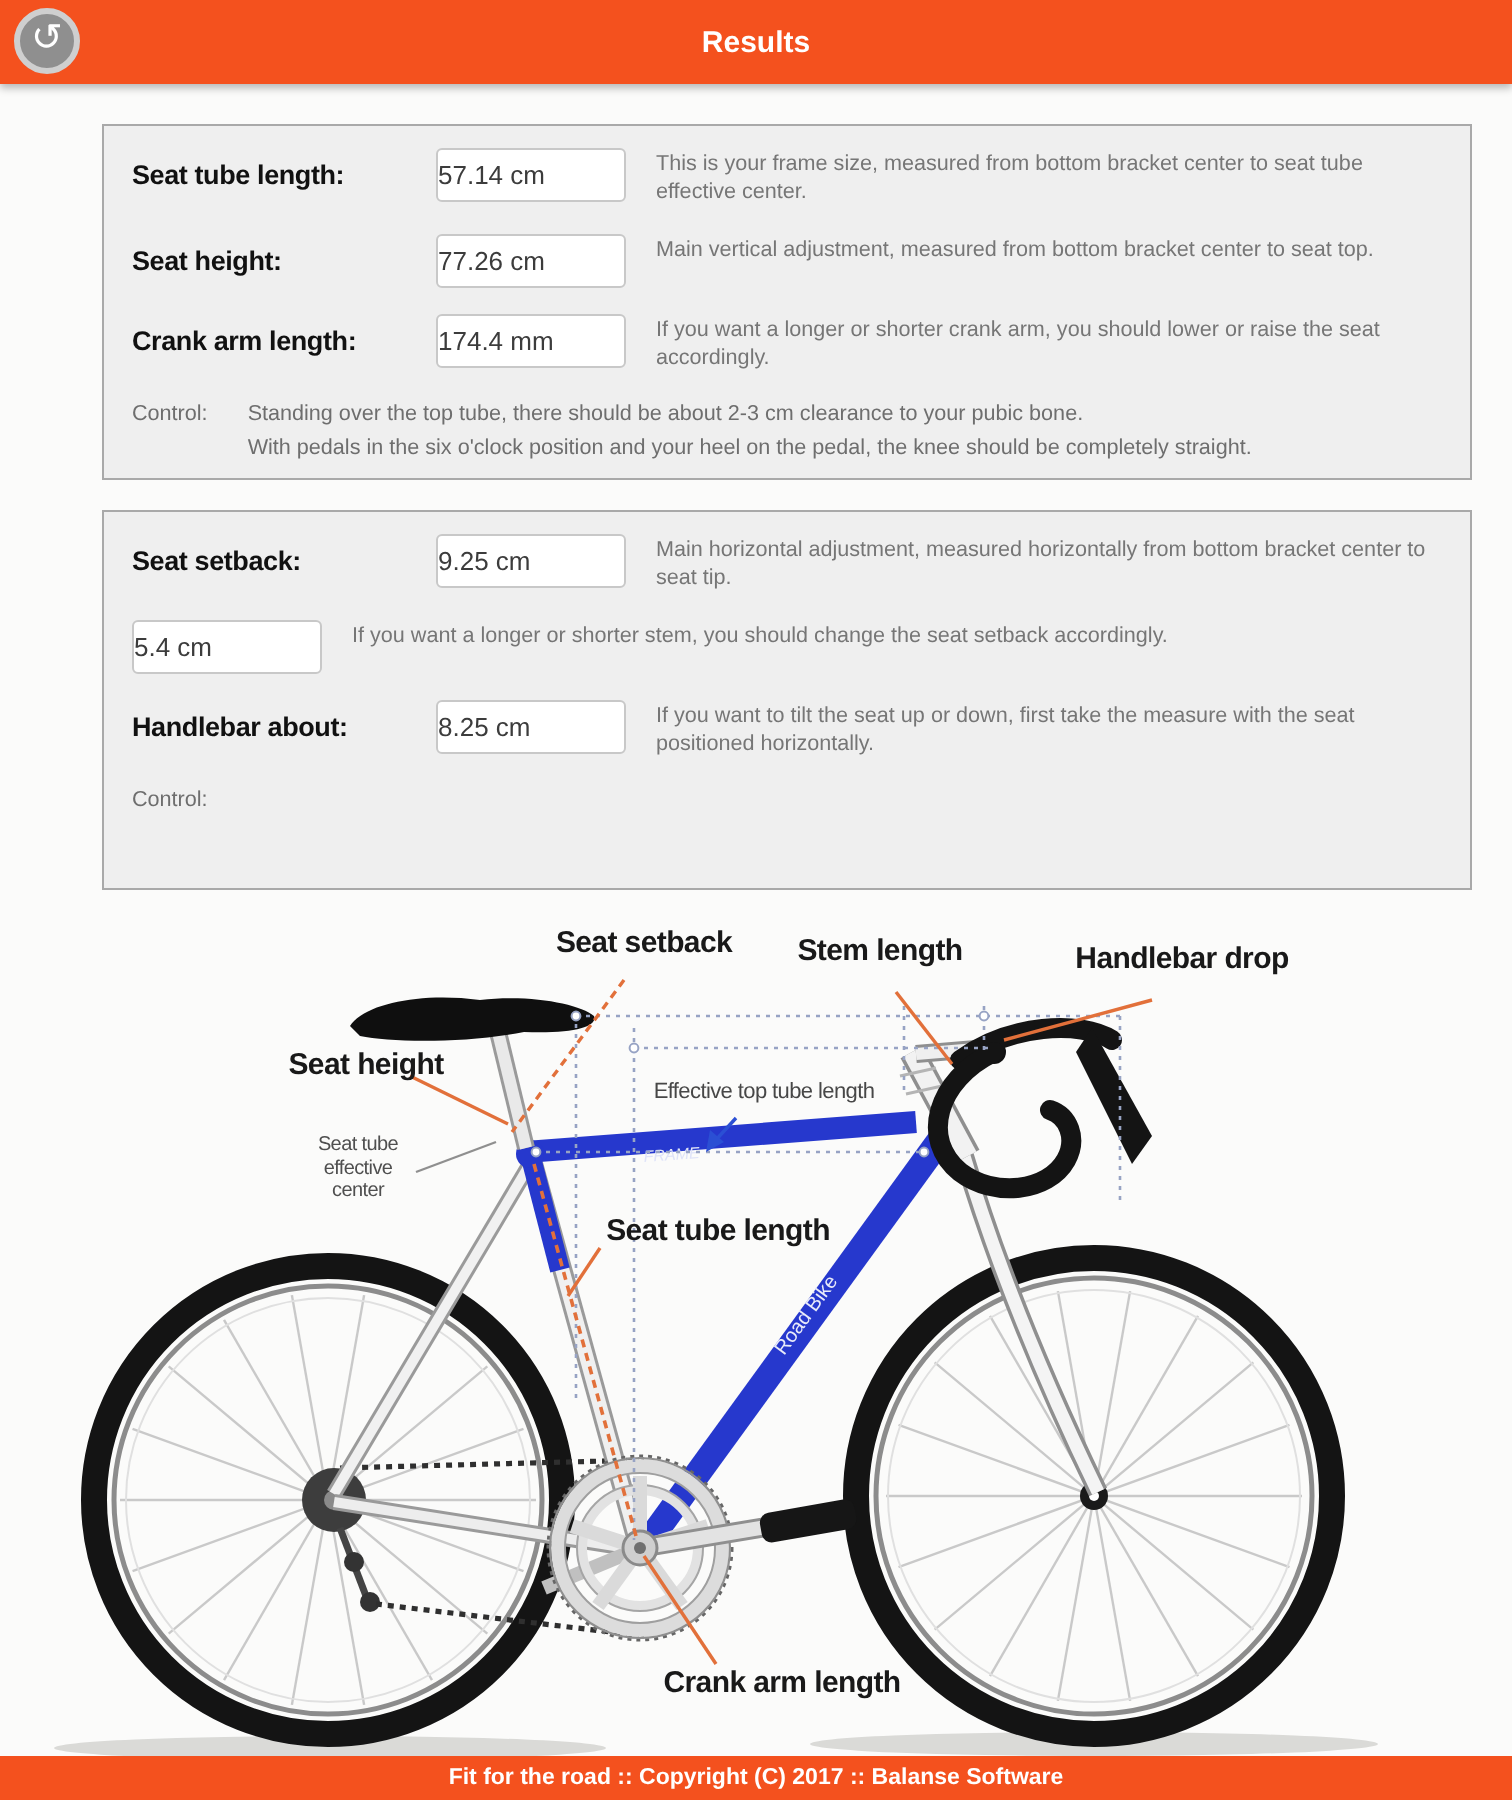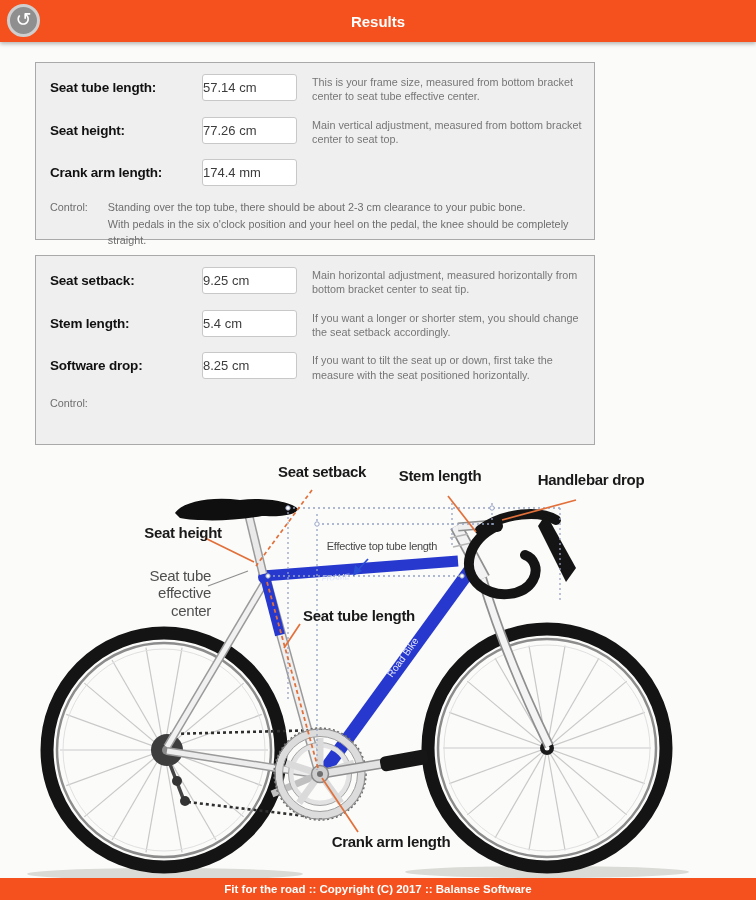--- a/index.html
+++ b/index.html
@@ -10,37 +10,37 @@
           display:flex;align-items:center;justify-content:center;box-shadow:0 2px 4px rgba(0,0,0,.28);z-index:30;}
   .appbar-title{color:#fff;font-size:15px;font-weight:bold;}
   .back-btn{position:absolute;left:7px;top:4px;width:33px;height:33px;border-radius:50%;
             background:#8f8f8f;border:3px solid #cfcfcf;box-sizing:border-box;
             display:flex;align-items:center;justify-content:center;cursor:pointer;}
   .back-glyph{color:#fff;font-size:19px;line-height:1;transform:translateY(-1px);}
   .footer{position:absolute;left:0;top:878px;width:756px;height:22px;background:#f4511e;
           display:flex;align-items:center;justify-content:center;z-index:30;}
   .footer-text{color:#fff;font-size:11.5px;font-weight:bold;}
   
-  .panel{position:absolute;left:35px;width:560px;background:#efefef;border:1px solid #a9a9a9;
+  .panel{position:absolute;left:51px;width:685px;background:#efefef;border:1px solid #a9a9a9;
          box-sizing:border-box;padding:11px 8px 8px 14px;}
   .panel-1{top:62px;height:178px;}
   .panel-2{top:255px;height:190px;}
   .prow{display:flex;align-items:flex-start;margin-bottom:13px;}
   .prow-label{width:152px;font-size:13.5px;font-weight:bold;color:#111;padding-top:6px;letter-spacing:-.2px;}
   .prow-value{width:93px;background:#fff;border:1px solid #c8c8c8;border-radius:3px;
               font-size:13px;color:#3c3c3c;padding:5px 0;margin-right:15px;}
   .prow-desc{flex:1;font-size:10.8px;color:#767676;line-height:1.33;padding-top:1px;padding-right:4px;}
   .control{display:flex;font-size:10.8px;color:#6e6e6e;line-height:1.5;margin-top:2px;}
   .control-prefix{white-space:nowrap;margin-right:20px;}
   
   .diagram{position:absolute;left:0;top:450px;width:756px;height:428px;}
   .diagram svg{position:absolute;left:0;top:0;}
   .dlabel{position:absolute;color:#191919;font-size:15px;font-weight:bold;letter-spacing:-.3px;
           text-align:center;white-space:nowrap;}
-  .dlabel.small{font-size:15px;font-weight:normal;color:#4f4f4f;line-height:1.15;text-align:right;white-space:normal;}
+  .dlabel.small{font-size:10px;font-weight:normal;color:#4f4f4f;line-height:1.15;text-align:center;white-space:normal;}
   .dlabel.mid{font-size:11px;font-weight:normal;color:#474747;}
   .lbl-seat-setback{left:266px;top:13px;width:112px;}
   .lbl-stem-length{left:390px;top:17px;width:100px;}
   .lbl-handlebar-drop{left:531px;top:21px;width:120px;}
   .lbl-seat-height{left:133px;top:74px;width:100px;}
   .lbl-stec{left:147px;top:117px;width:64px;}
   .lbl-ett{left:303px;top:90px;width:158px;}
   .lbl-seat-tube-length{left:293px;top:157px;width:132px;}
   .lbl-crank-arm-length{left:323px;top:383px;width:136px;}
 </style>
@@ -63,43 +63,43 @@
       <div class="prow-desc">This is your frame size, measured from bottom bracket center to seat tube effective center.</div>
     </div>
     <div class="prow">
       <div class="prow-label">Seat height:</div>
       <div class="prow-value">77.26 cm</div>
       <div class="prow-desc">Main vertical adjustment, measured from bottom bracket center to seat top.</div>
     </div>
     <div class="prow">
       <div class="prow-label">Crank arm length:</div>
       <div class="prow-value">174.4 mm</div>
+      <div class="prow-desc">If you want a longer or shorter crank arm, you should lower or raise the seat accordingly.</div>
     </div>
     <div class="control">
       <span class="control-prefix">Control:</span>
       <span class="control-body">
         <div>Standing over the top tube, there should be about 2-3 cm clearance to your pubic bone.</div>
         <div>With pedals in the six o'clock position and your heel on the pedal, the knee should be completely straight.</div>
       </span>
     </div>
   </div>
 
   <div class="panel panel-2">
     <div class="prow">
       <div class="prow-label">Seat setback:</div>
       <div class="prow-value">9.25 cm</div>
       <div class="prow-desc">Main horizontal adjustment, measured horizontally from bottom bracket center to seat tip.</div>
     </div>
     <div class="prow">
-      <div class="prow-label">Stem length:</div>
       <div class="prow-value">5.4 cm</div>
       <div class="prow-desc">If you want a longer or shorter stem, you should change the seat setback accordingly.</div>
     </div>
     <div class="prow">
-      <div class="prow-label">Software drop:</div>
+      <div class="prow-label">Handlebar about:</div>
       <div class="prow-value">8.25 cm</div>
       <div class="prow-desc">If you want to tilt the seat up or down, first take the measure with the seat positioned horizontally.</div>
     </div>
     <div class="control">
       <span class="control-prefix">Control:</span>
     </div>
   </div>
 
   <div class="diagram">
     <svg width="756" height="428" viewBox="0 0 756 428">

